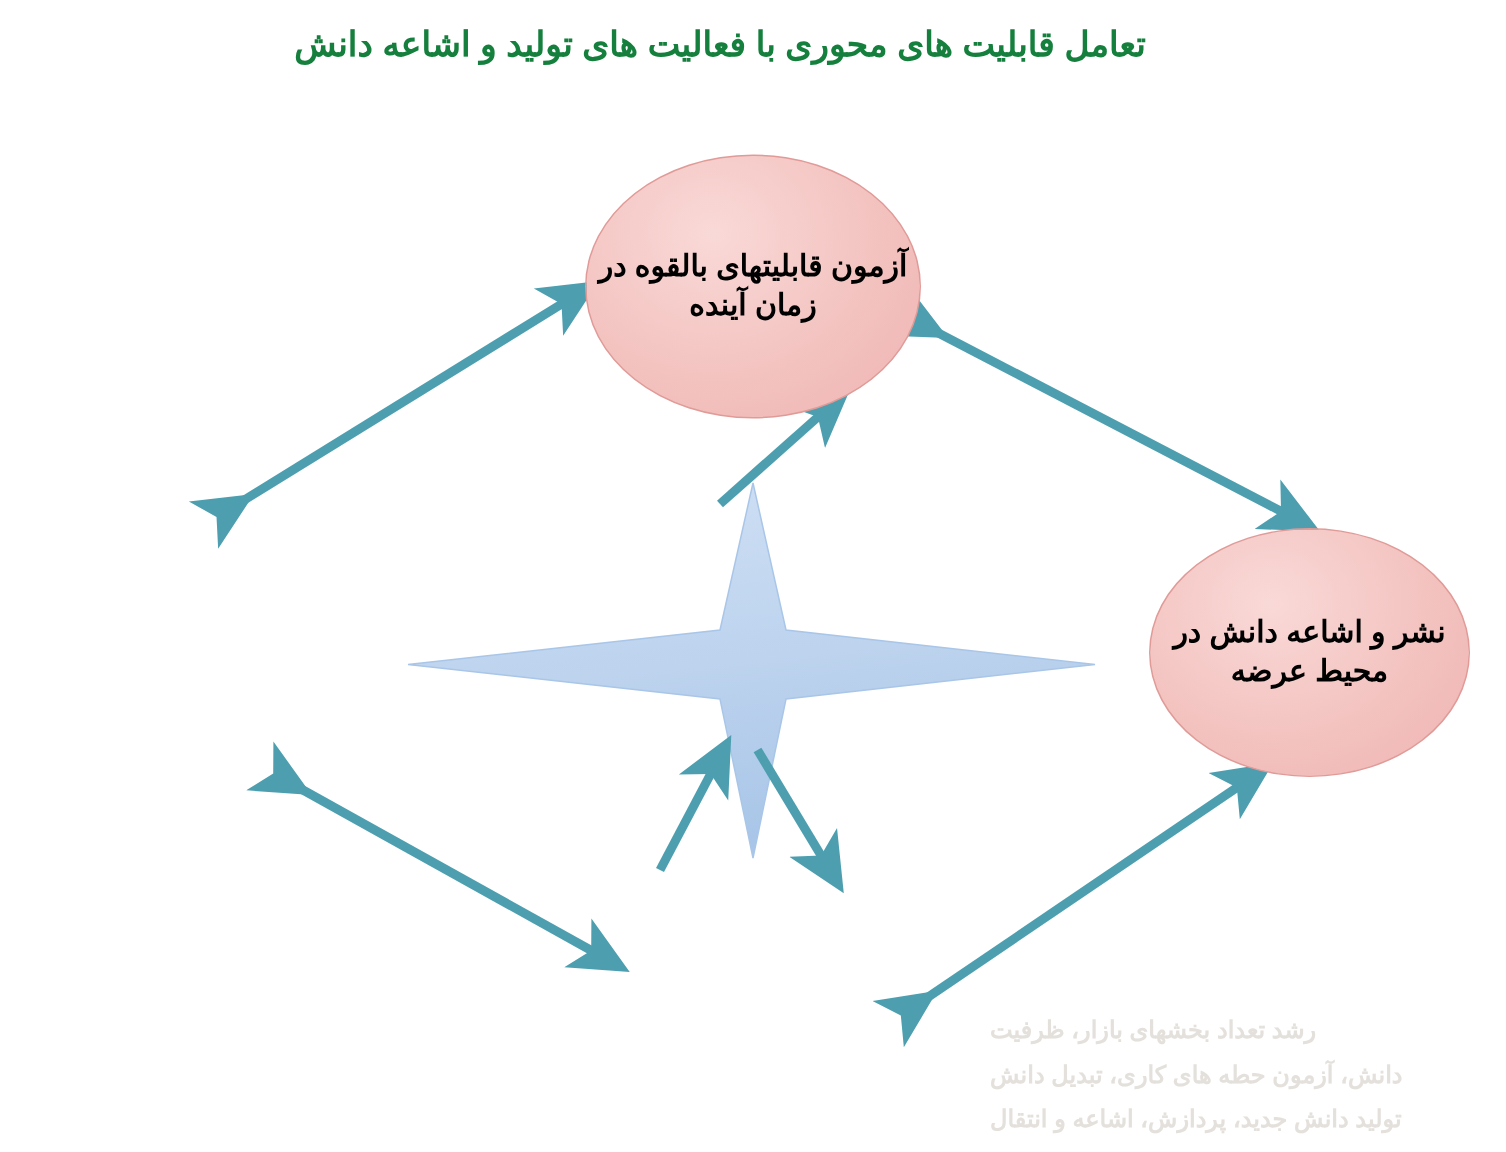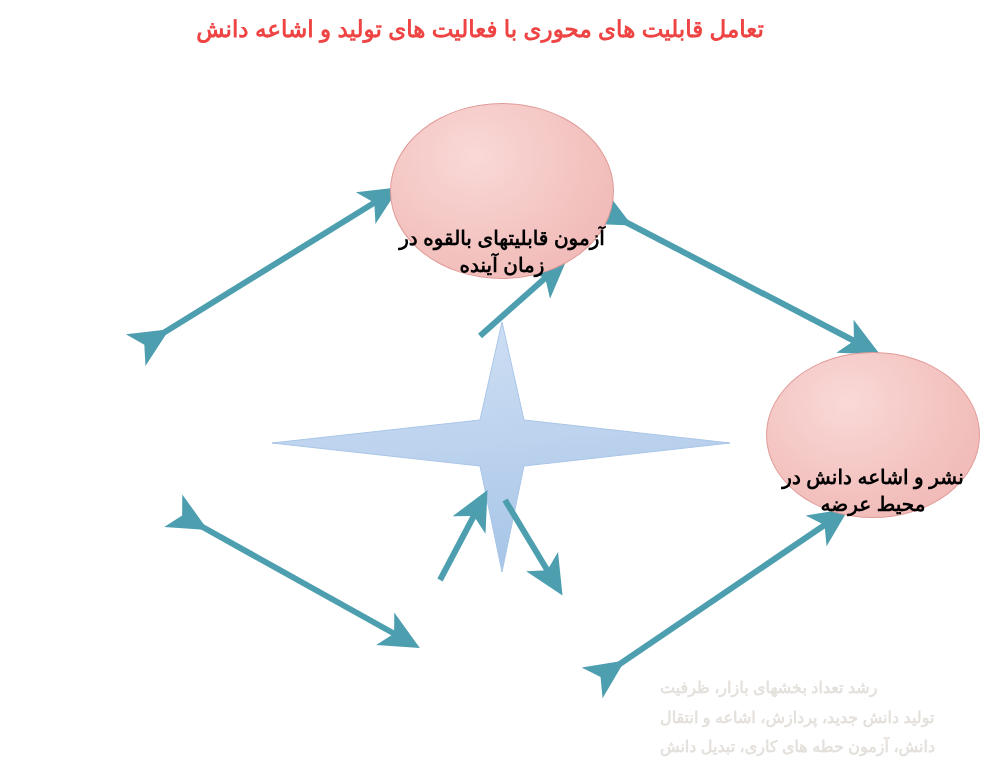--- a/index.html
+++ b/index.html
@@ -20,35 +20,35 @@
     height: 768px;
   }
   .title {
     position: absolute;
     top: 14px;
     left: 0;
     width: 960px;
     text-align: center;
     font-size: 23px;
     font-weight: bold;
-    color: #ef4444;
+    color: #15803d;
     direction: rtl;
     line-height: 1.35;
   }
   svg.diagram {
     position: absolute;
     top: 0;
     left: 0;
     width: 1004px;
     height: 768px;
   }
   .node {
     position: absolute;
     display: flex;
-    align-items: flex-end;
+    align-items: center;
     justify-content: center;
     text-align: center;
     border-radius: 50%;
     background: radial-gradient(ellipse at 38% 30%, #f9d9d7 0%, #f3c3c0 55%, #eeb3b0 100%);
     border: 1px solid #e09b98;
     color: #000000;
     font-weight: bold;
     direction: rtl;
     box-sizing: border-box;
   }
@@ -158,17 +158,17 @@
 
 
   <div class="node" id="node-right">
     <span>نشر و اشاعه دانش در محیط عرضه</span>
   </div>
 
 
 
   <div id="watermark">
     <div>رشد تعداد بخشهای بازار، ظرفیت</div>
+    <div>دانش، آزمون حطه های کاری، تبدیل دانش</div>
     <div>تولید دانش جدید، پردازش، اشاعه و انتقال</div>
-    <div>دانش، آزمون حطه های کاری، تبدیل دانش</div>
   </div>
 
 </div>
 
 </body></html>

